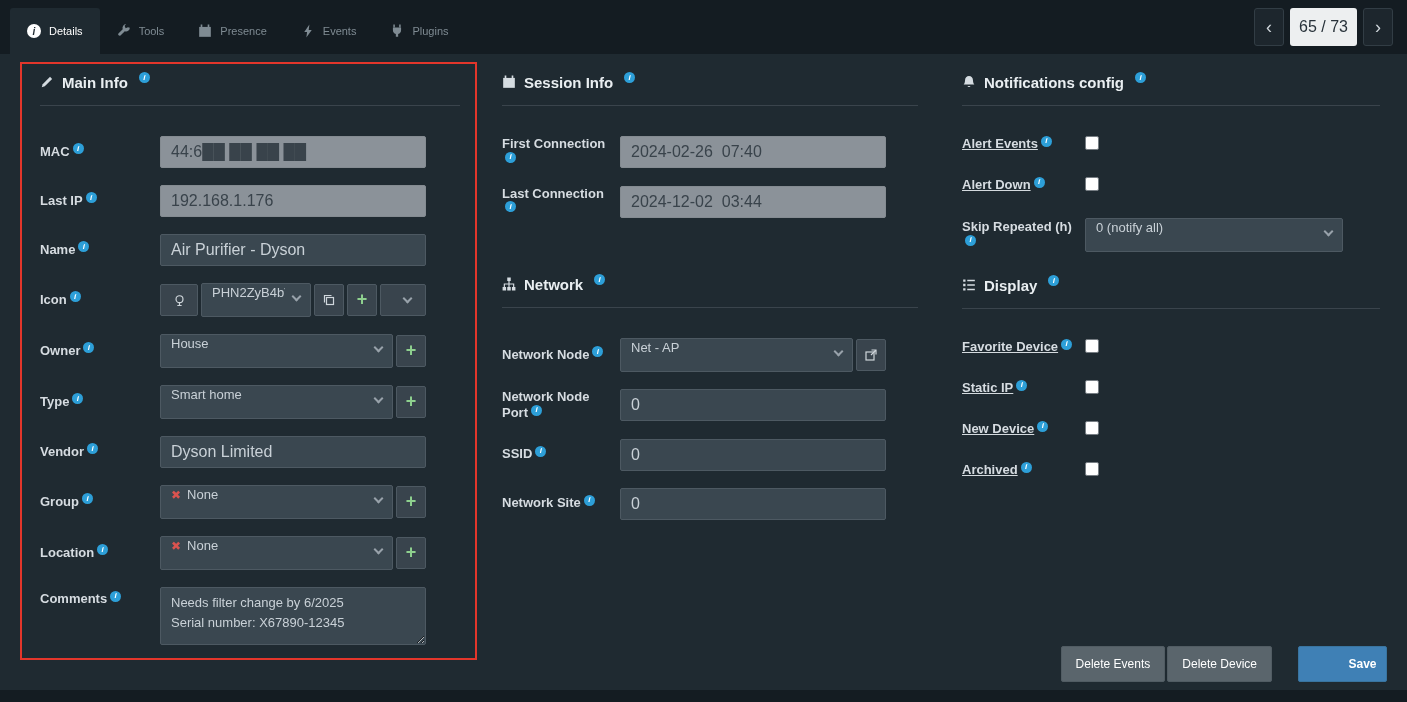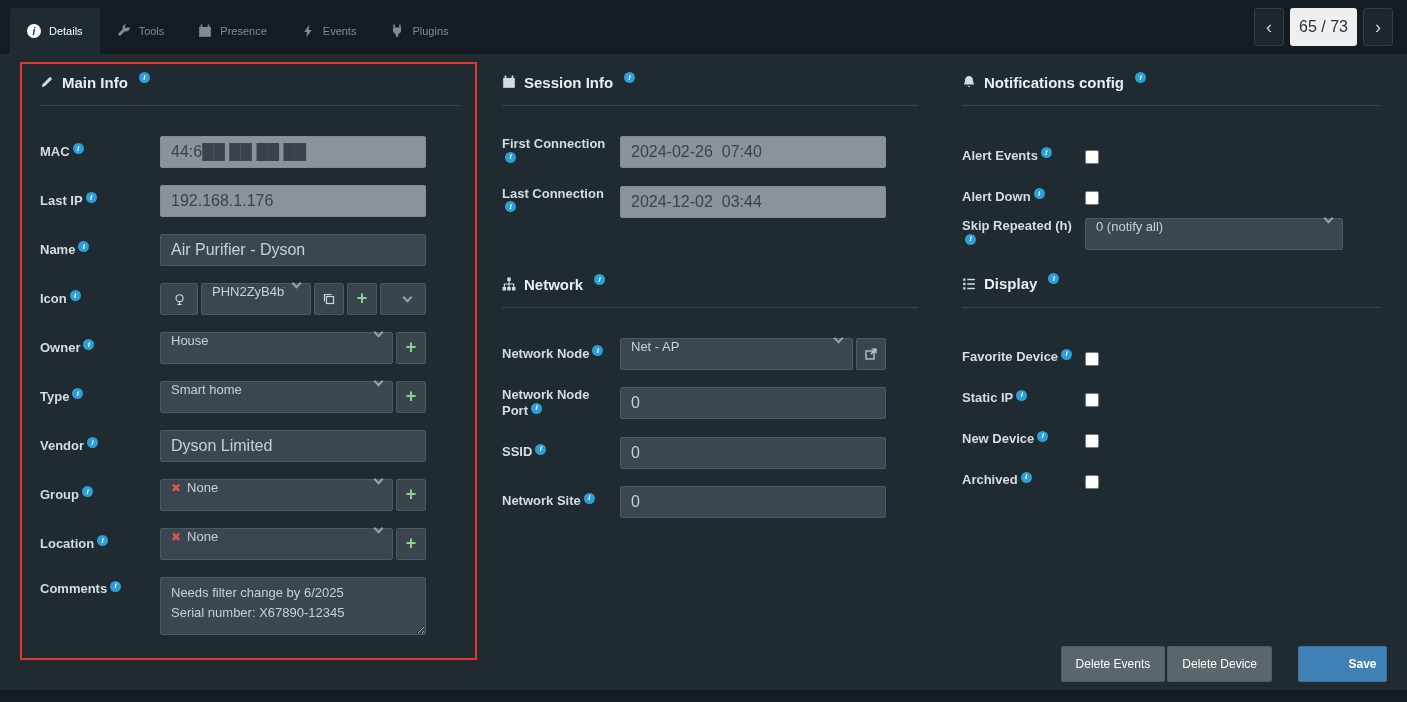--- a/index.html
+++ b/index.html
@@ -39,34 +39,34 @@
   .frow { display:flex; align-items:center; margin-bottom:17px; }
   .flabel { flex:none; font-weight:bold; font-size:13px; color:#d6dce1; line-height:1.25; padding-right:8px; }
   .col1 .flabel { width:120px; }
   .col2 .flabel { width:118px; }
   .col3 .flabel { width:123px; }
   .control { display:flex; align-items:center; gap:3px; width:266px; }
   .col3 .control { width:258px; }
   .input { height:32px; background:#3a4750; border:1px solid #4d5962; border-radius:2px; color:#c9d1d7;
     font-size:16px; padding:0 10px; width:100%; font-family:inherit; outline:none; }
   .input.readonly { background:#8b9299; color:#39434b; border-color:#848b91; }
-  .sel { height:32px; background:#3a4750; border:1px solid #4d5962; border-radius:2px; display:flex; align-items:flex-start;
-    justify-content:space-between; padding:0 10px; flex:1; min-width:0; font-size:13px; color:#c9d1d7; cursor:pointer; }
+  .sel { height:32px; background:#3a4750; border:1px solid #4d5962; border-radius:2px; display:flex; align-items:flex-end;
+    justify-content:space-between; padding:16px 10px; flex:1; min-width:0; font-size:13px; color:#c9d1d7; cursor:pointer; }
   .sel .val { white-space:nowrap; overflow:hidden; text-overflow:ellipsis; display:flex; align-items:center; gap:6px;}
   .caret { width:7px; height:7px; border-right:2px solid #98a2aa; border-bottom:2px solid #98a2aa;
     transform:rotate(45deg); margin-left:8px; margin-top:-4px; flex:none; }
   .sq-btn { width:30px; height:32px; flex:none; background:#39444d; border:1px solid #4d5962; border-radius:2px;
     display:flex; align-items:center; justify-content:center; color:#cfd6db; cursor:pointer; padding:0; }
   .sq-btn.wide { width:46px; }
   .sq-btn.preview { width:38px; }
   .plus-glyph { color:#8ed08e; font-size:18px; font-weight:bold; line-height:1; margin-top:-2px; }
   .x-red { color:#d9534f; font-weight:bold; font-size:12px; }
   .textarea { min-height:58px; background:#3a4750; border:1px solid #4d5962; border-radius:2px; color:#c9d1d7;
     font-family:inherit; font-size:13px; line-height:1.5; padding:5px 10px; width:100%; }
-  .chk-row { display:flex; align-items:flex-end; height:28px; margin-bottom:13px; }
+  .chk-row { display:flex; align-items:flex-start; height:28px; margin-bottom:13px;text-decoration:underline; }
   .checkbox { width:14px; height:14px; background:#ffffff; border:1px solid #767d83; border-radius:2px; flex:none; cursor:pointer; }
   .gap-section { margin-top:56px; }
   .col3 .gap-section { margin-top:23px; }
   
   .footer-buttons { position:absolute; right:20px; bottom:8px; display:flex; align-items:center; }
   .btn { height:36px; border:none; color:#fff; font-family:inherit; font-size:12px; cursor:pointer; border-radius:2px; }
   .btn-gray { background:#5a656c; border:1px solid #515c63; padding:0 14px; margin-right:2px; }
   .btn-save { background:#3f80b5; border:1px solid #39749f; width:89px; margin-left:24px; font-weight:bold;padding-left:46px; }
   
   .annotation { position:absolute; left:20px; top:62px; width:457px; height:598px; border:2px solid #e3362b;

